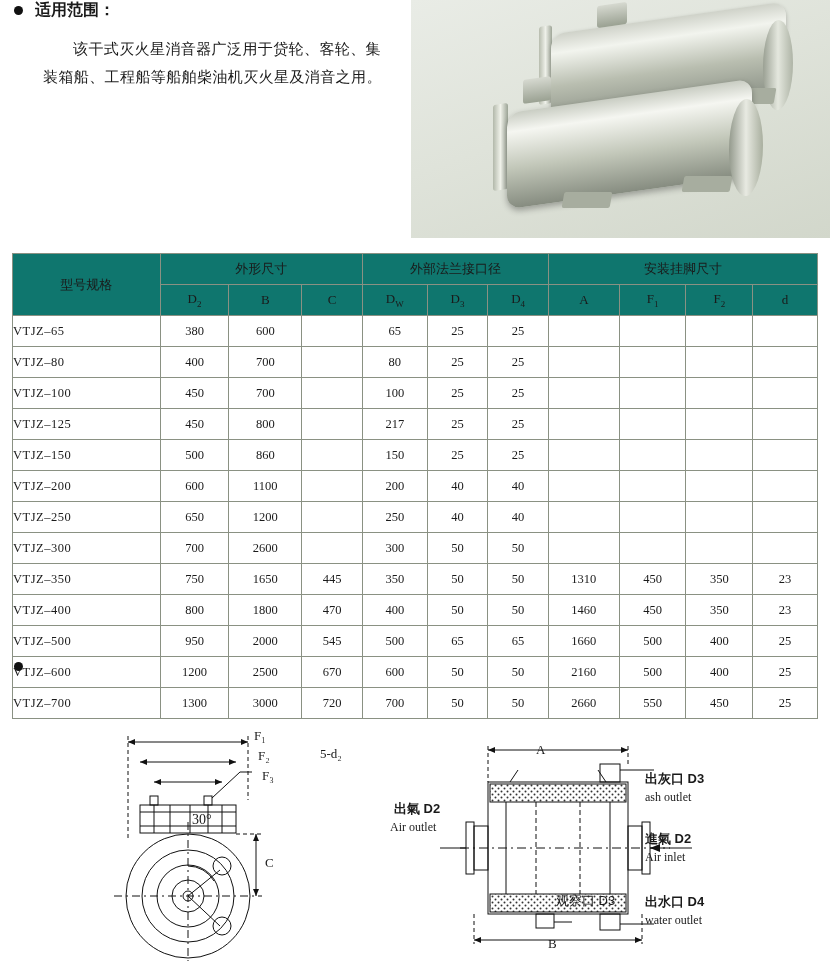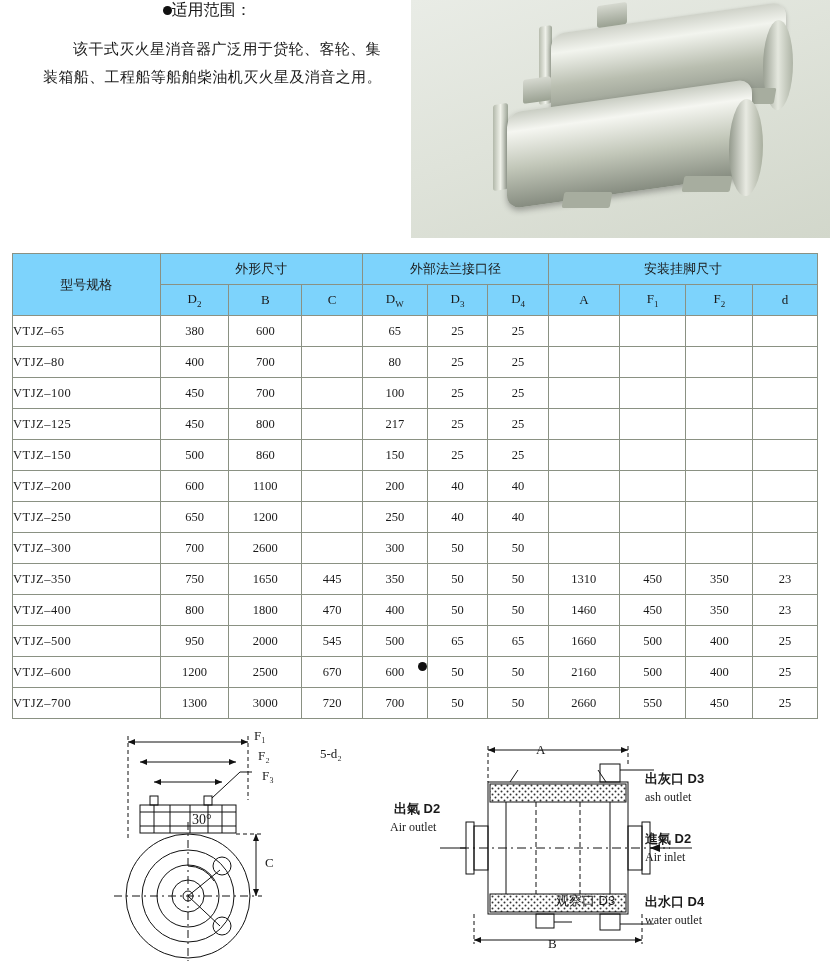--- a/index.html
+++ b/index.html
@@ -19,25 +19,24 @@
   
   #section-scope {
     position: absolute;
     left: 0;
     top: 0;
     width: 400px;
   }
   .bullet-head {
     display: flex;
     align-items: center;
-    gap: 0;
+    gap: 12px;
     font-size: 16px;
-    font-weight: normal;
+    font-weight: bold;
     padding-left: 14px;
-    justify-content: center;
   }
   .bullet-dot {
     width: 9px;
     height: 9px;
     border-radius: 50%;
     background: #111;
     display: inline-block;
     flex: none;
   }
   .scope-text {
@@ -134,21 +133,21 @@
     font-family: "Liberation Serif", serif;
   }
   table.spec th, table.spec td {
     border: 1px solid #8a9183;
     text-align: center;
     height: 30px;
     padding: 0;
     font-weight: normal;
   }
   table.spec thead th {
-    background: #7dd3fc;
+    background: #0f766e;
     font-size: 13px;
   }
   table.spec thead th.group {
     height: 30px;
   }
   table.spec tbody td.model {
     text-align: left;
     letter-spacing: 0.5px;
   }
   .sub {

